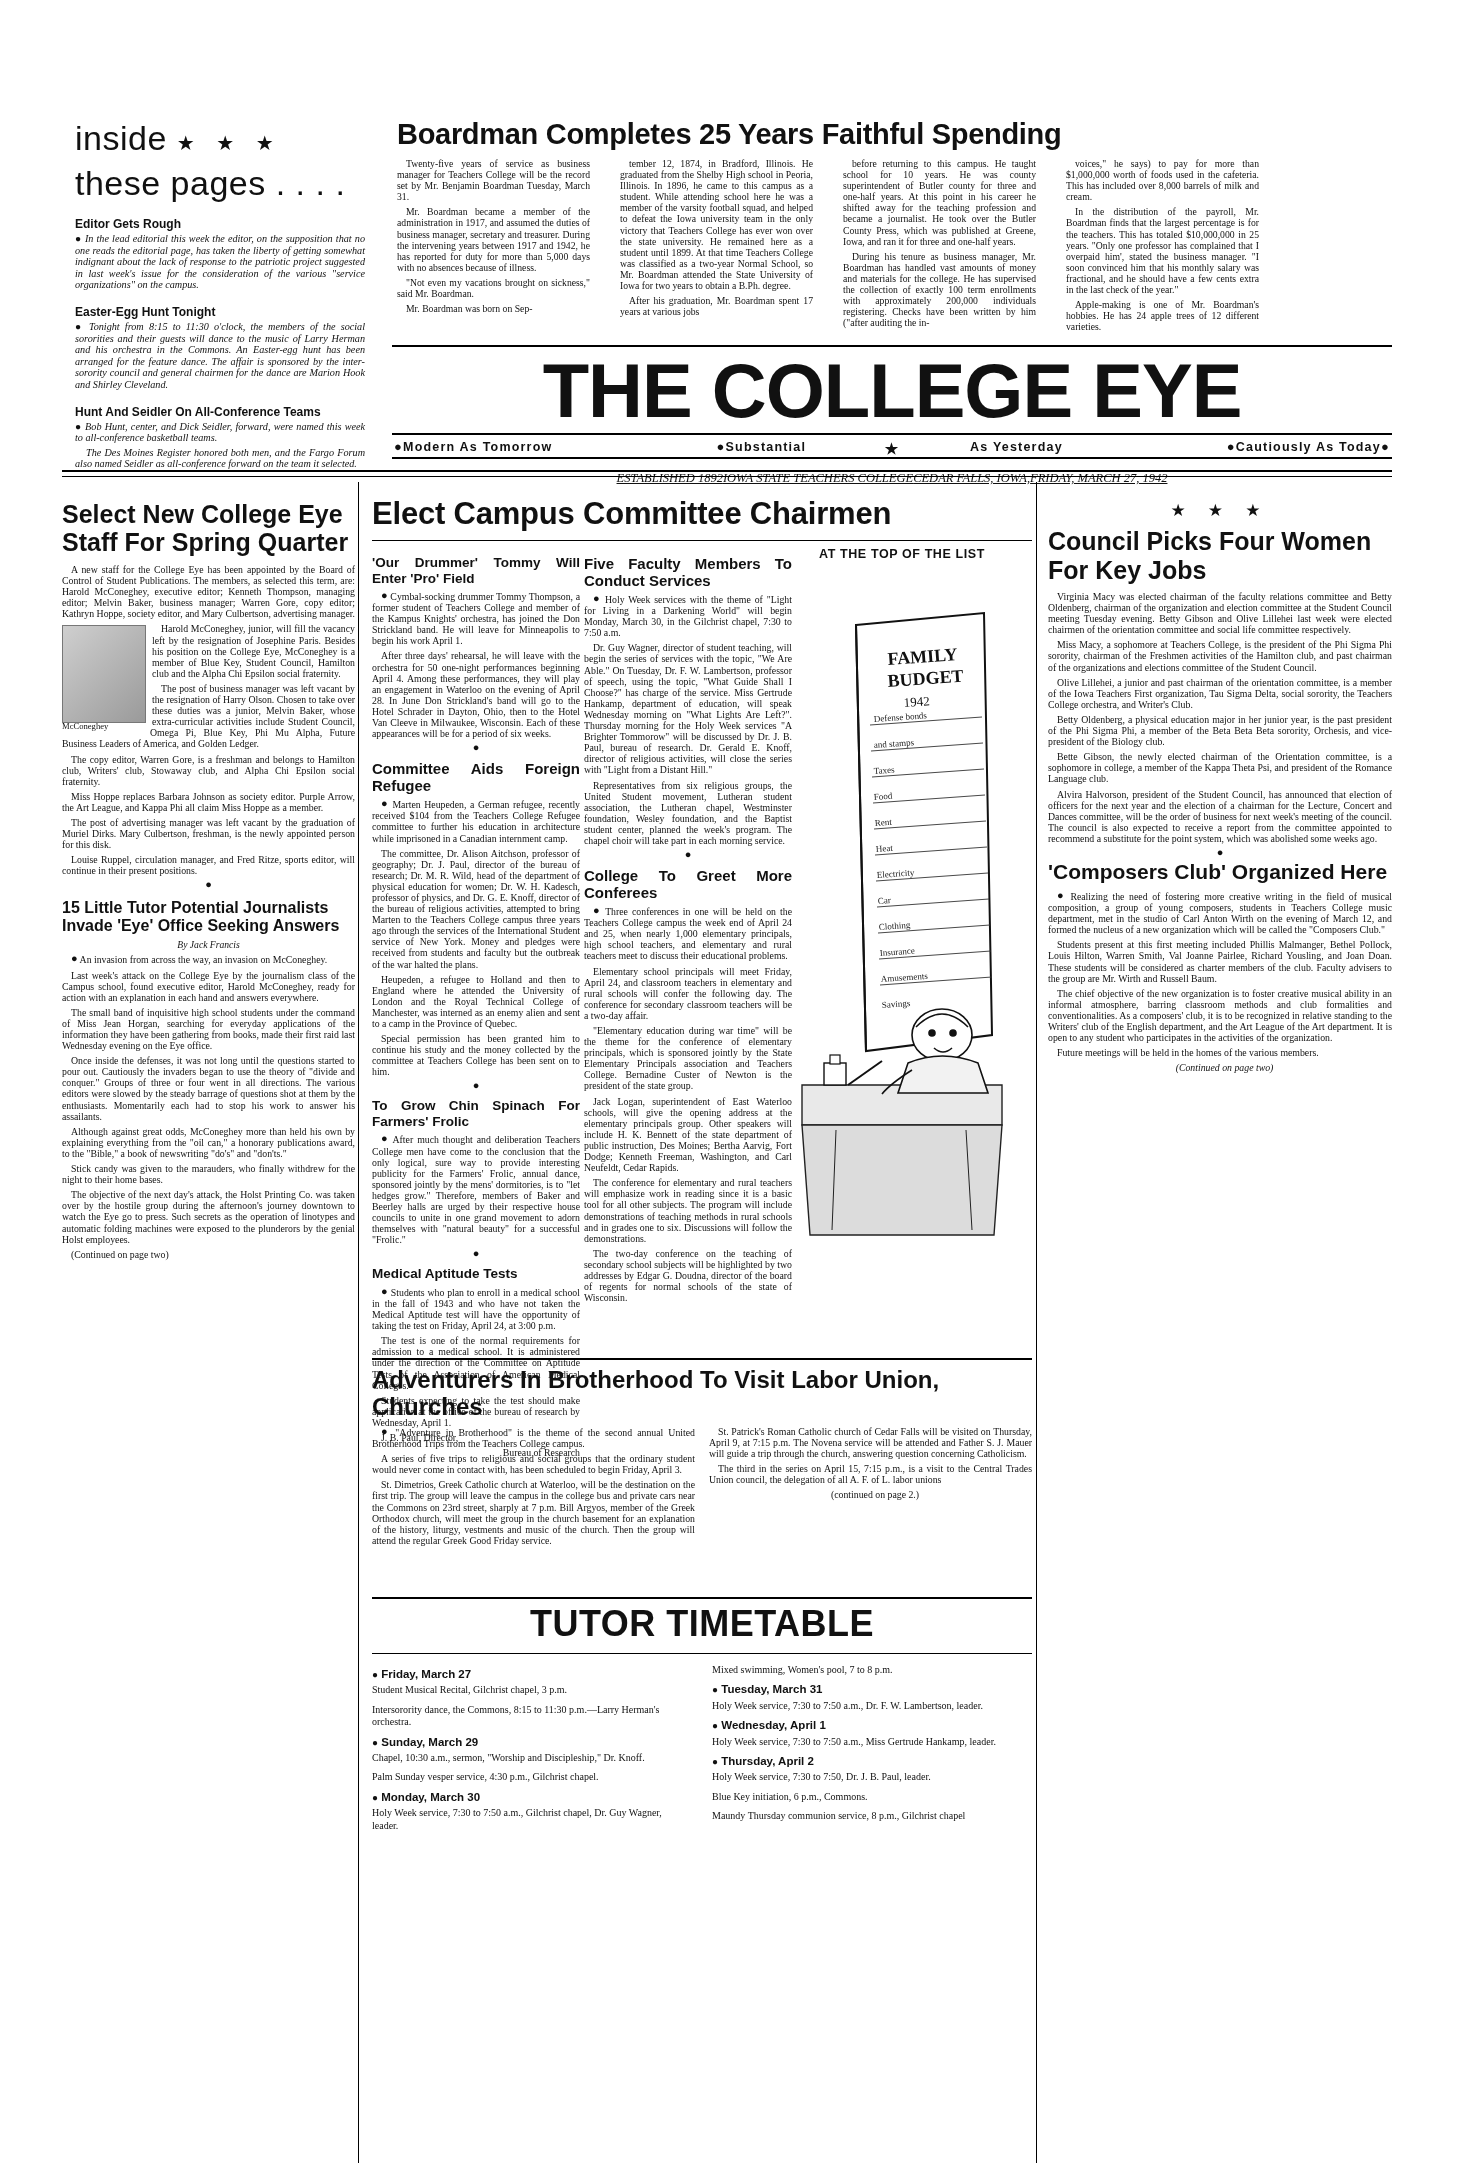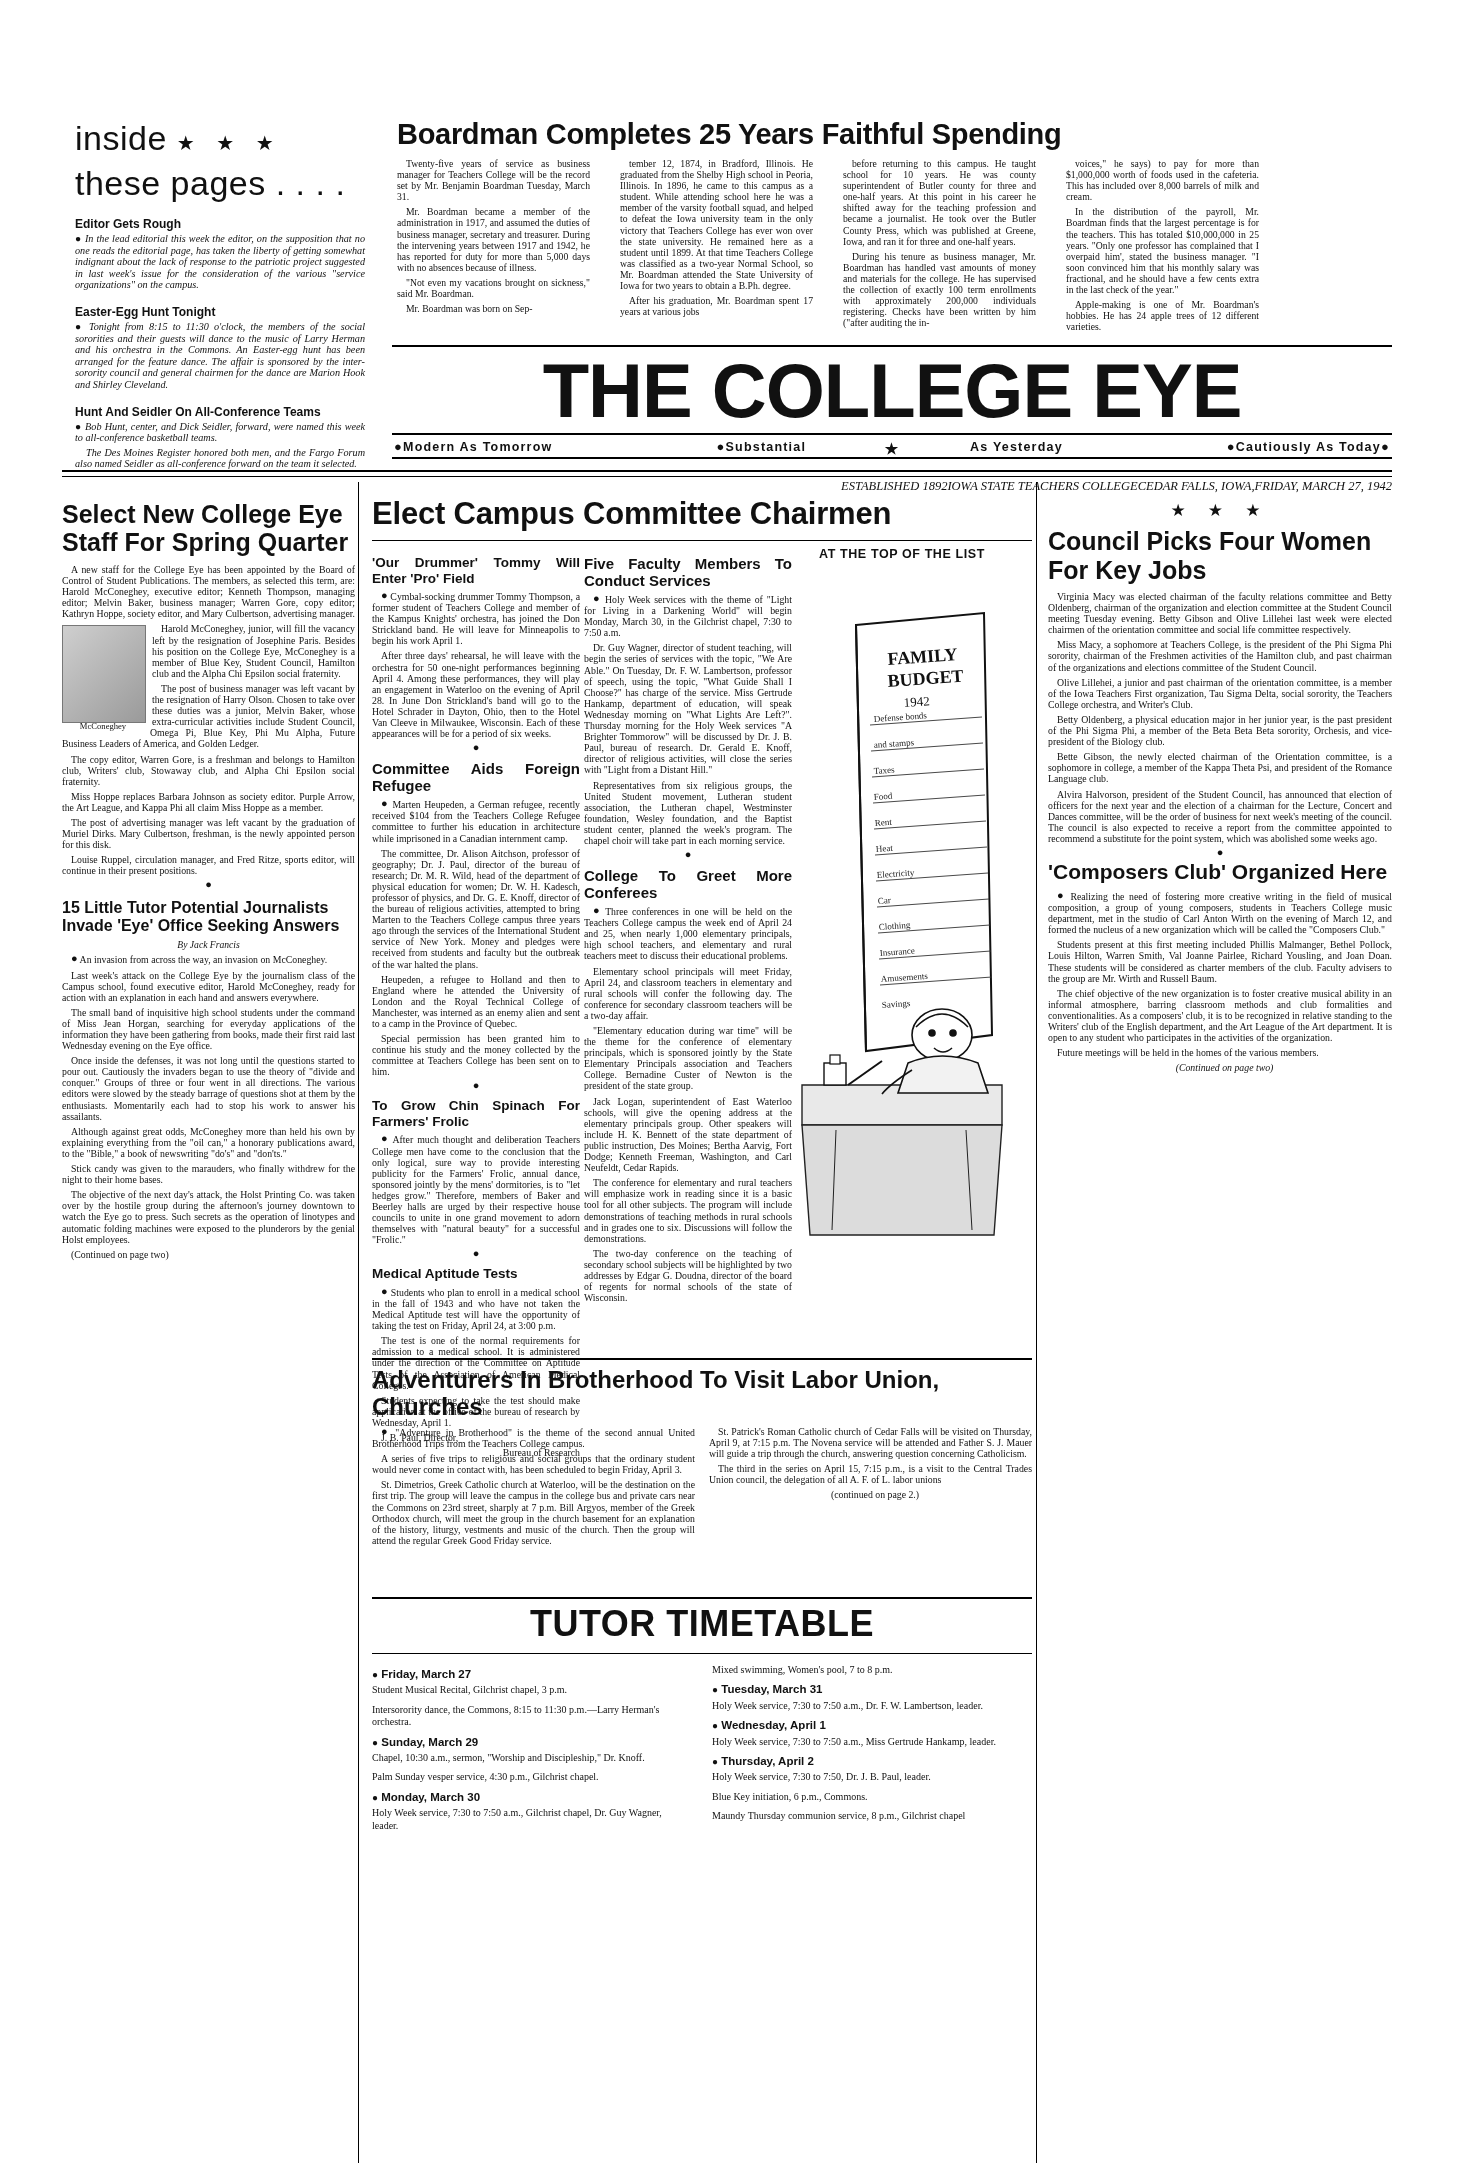--- a/index.html
+++ b/index.html
@@ -20,36 +20,36 @@
   .bm-cols{display:flex;gap:30px;}
   .bm-cols .c{width:193px;font-size:9.7px;line-height:11.1px;text-align:justify;}
   .bm-cols .c p{margin:0 0 4px 0;text-indent:9px;}
 
   
   .masthead{position:absolute;left:392px;top:345px;width:1000px;}
   .rule-thick{border-top:2px solid #000;}
   .flag{font-family:"Liberation Sans",sans-serif;font-weight:bold;font-size:76px;letter-spacing:-1px;text-align:center;line-height:80px;margin:4px 0 0 0;}
   .slogan{display:flex;justify-content:space-between;align-items:center;font-family:"Liberation Sans",sans-serif;font-size:12.5px;font-weight:bold;letter-spacing:1.2px;padding:4px 2px 3px 2px;position:relative;}
   .slogan .dot{font-size:13px;}
-  .estab{display:flex;justify-content:flex-end;font-family:"Liberation Serif",serif;font-style:italic;font-size:12.5px;padding-top:20px;}
+  .estab{display:flex;justify-content:center;font-family:"Liberation Serif",serif;font-style:italic;font-size:12.5px;padding-top:12px;text-decoration:underline;}
   .star-mid{position:absolute;left:50%;transform:translateX(-50%);bottom:-1px;font-size:15px;}
 
   
   .hr-full{position:absolute;left:62px;width:1330px;border-top:2px solid #000;}
   .vr{position:absolute;border-left:1px solid #000;}
 
   
   .left-sec{position:absolute;left:62px;top:500px;width:293px;}
   .left-sec h2{font-family:"Liberation Sans",sans-serif;font-size:25px;font-weight:bold;line-height:28px;margin:0 0 8px 0;}
   .small-col{font-size:9.8px;line-height:11.1px;text-align:justify;}
   .small-col p{margin:0 0 4px 0;text-indent:9px;}
   .subhead{font-family:"Liberation Sans",sans-serif;font-size:16px;font-weight:bold;line-height:18px;margin:10px 0 4px 0;}
   .byline{font-size:9.6px;text-align:center;font-style:italic;margin-bottom:3px;}
   .cut{float:left;width:82px;height:96px;margin:2px 6px 2px 0;background:linear-gradient(135deg,#cfcfcf,#9a9a9a);border:1px solid #777;}
-  .cutcap{font-size:8.6px;text-align:center;}
+  .cutcap{font-size:8.6px;text-align:left;}
 
   
   .center-sec{position:absolute;left:372px;top:496px;width:660px;}
   .center-sec h2.big{font-family:"Liberation Sans",sans-serif;font-size:31px;font-weight:bold;margin:0 0 8px 0;letter-spacing:-.2px;}
   .c3{display:flex;gap:4px;}
   .col-n{width:208px;font-size:9.8px;line-height:11.1px;text-align:justify;}
   .col-n p{margin:0 0 4px 0;text-indent:9px;}
   .hd-s{font-family:"Liberation Sans",sans-serif;font-size:15px;font-weight:bold;line-height:17px;margin:8px 0 4px 0;}
   .hd-s2{font-family:"Liberation Sans",sans-serif;font-size:13.5px;font-weight:bold;line-height:15.5px;margin:8px 0 4px 0;}
   .dotb{text-align:center;font-size:11px;line-height:9px;margin:3px 0;}

